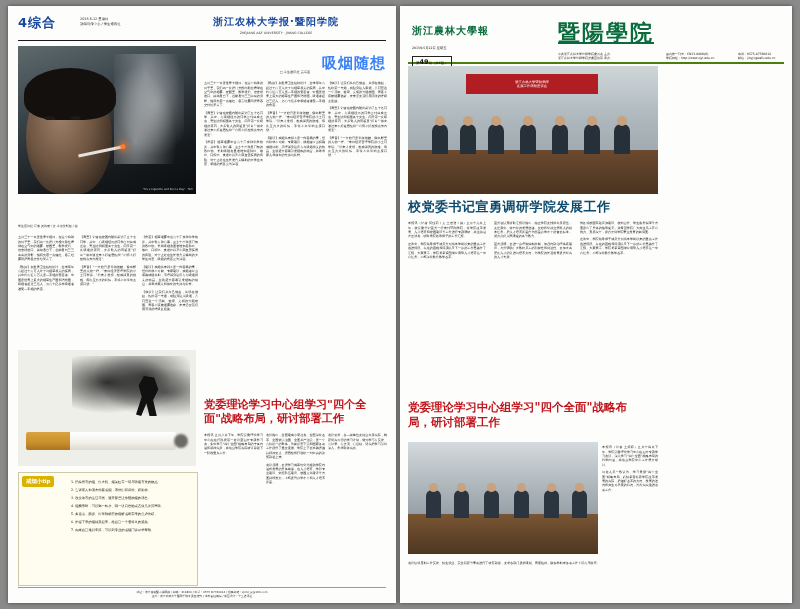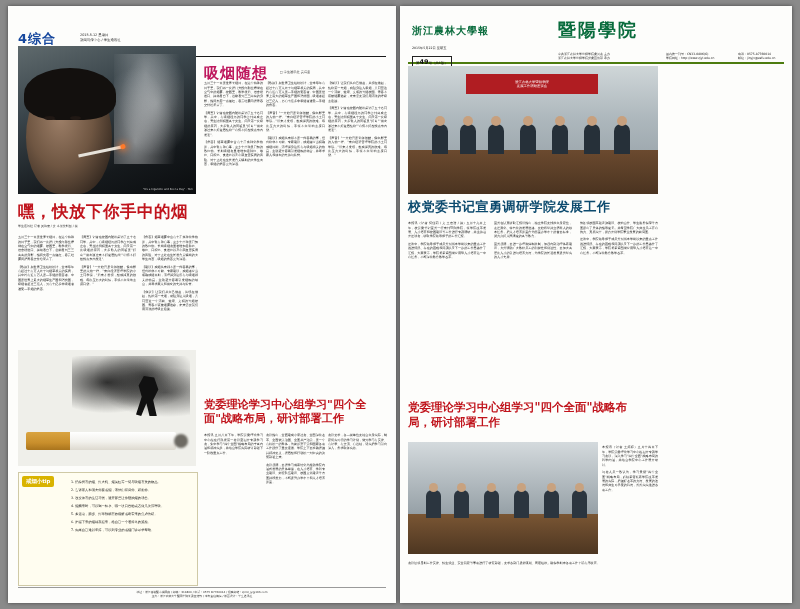--- a/index.html
+++ b/index.html
@@ -8,21 +8,21 @@
   .sheet{position:absolute;top:6px;height:597px;background:#fdfdfb;box-shadow:0 0 4px rgba(0,0,0,.5);}
   #left-page{left:8px;width:388px;}
   #right-page{left:400px;width:392px;}
 
   
   .cn{font-family:"DejaVu Sans","Liberation Sans",sans-serif;}
   .tiny{font-size:3.1px;line-height:4.4px;color:#1c1c1c;text-align:justify;}
   .tiny2{font-size:3.3px;line-height:4.6px;color:#1c1c1c;text-align:justify;}
 
   
-  #l-masthead{position:absolute;left:10px;top:8px;width:368px;height:26px;border-bottom:1.6px solid #1a1a1a;margin-top:16px;}
+  #l-masthead{position:absolute;left:10px;top:8px;width:368px;height:26px;border-bottom:1.6px solid #1a1a1a;}
   #l-pageno{position:absolute;left:0;top:0;font-size:13px;font-weight:bold;color:#17489e;letter-spacing:1px;}
   #l-pageno .num{color:#17489e;}
   #l-dateline{position:absolute;left:62px;top:3px;font-size:3.4px;line-height:5px;color:#222;}
   #l-paper-title{position:absolute;left:148px;top:1px;width:220px;text-align:center;}
   #l-paper-title .big{font-size:10px;font-weight:bold;color:#17489e;letter-spacing:1px;}
   #l-paper-title .sub{font-size:3.2px;color:#333;margin-top:2px;}
 
   
   #l-photo{position:absolute;left:10px;top:40px;width:178px;height:148px;overflow:hidden;background:#1b1b1b;}
   #l-photo .sky{position:absolute;inset:0;background:linear-gradient(160deg,#5f6a6d 0%,#39444a 35%,#15191c 75%,#0b0d0f 100%);}
@@ -60,38 +60,38 @@
   #l-cig-photo .filter{position:absolute;left:8px;bottom:16px;width:44px;height:18px;background:linear-gradient(180deg,#d9a441 0%,#c98f2c 60%,#a9741d 100%);border-radius:2px 0 0 2px;}
   #l-cig-photo .ash{position:absolute;left:156px;bottom:18px;width:14px;height:14px;border-radius:50%;background:#6d6a63;filter:blur(1px);}
 
   
   #l-tip{position:absolute;left:10px;top:466px;width:178px;height:112px;border:.7px solid #cfc9a6;background:#fffdf0;}
   #l-tip .tiplabel{position:absolute;left:3px;top:3px;background:#d9b300;color:#fff;font-size:5.4px;font-weight:bold;padding:2px 4px;border-radius:2px;}
   #l-tip .tipbody{position:absolute;left:52px;top:4px;right:4px;}
 
   
   .rcol{position:absolute;width:59px;}
-  #lr-title{position:absolute;left:196px;top:58px;width:182px;text-align:left;font-size:15px;font-weight:bold;color:#be185d;letter-spacing:1px;}
+  #lr-title{position:absolute;left:196px;top:48px;width:182px;text-align:right;font-size:15px;font-weight:bold;color:#3b82f6;letter-spacing:1px;}
   #lr-byline{position:absolute;left:196px;top:64px;width:182px;text-align:center;font-size:3.2px;color:#333;}
   #lr-c1{left:196px;top:72px;height:310px;}
   #lr-c2{left:258px;top:72px;height:310px;}
   #lr-c3{left:320px;top:72px;height:310px;}
 
   
   #l-bottom-head{position:absolute;left:196px;top:392px;width:182px;font-size:11.2px;font-weight:bold;color:#c0141c;line-height:14px;}
   #l-bot-c1{left:196px;top:424px;width:59px;height:150px;}
   #l-bot-c2{left:258px;top:424px;width:59px;height:150px;}
   #l-bot-c3{left:320px;top:424px;width:59px;height:150px;}
 
   #l-footer{position:absolute;left:10px;bottom:5px;width:368px;border-top:.7px solid #9a9a9a;padding-top:2px;font-size:2.8px;color:#333;text-align:center;line-height:4px;}
 
   
   #r-masthead{position:absolute;left:8px;top:12px;width:376px;height:44px;border-bottom:2px solid #4d7c0f;}
   #r-small-title{position:absolute;left:4px;top:6px;font-size:10px;font-weight:bold;color:#0a6c3d;letter-spacing:1px;}
-  #r-big-title{position:absolute;left:150px;top:0px;font-size:18px;font-weight:bold;color:#0a6c3d;letter-spacing:2px;font-family:"DejaVu Serif","Liberation Serif",serif;}
+  #r-big-title{position:absolute;left:150px;top:0px;font-size:22px;font-weight:bold;color:#0a6c3d;letter-spacing:2px;font-family:"DejaVu Serif","Liberation Serif",serif;text-decoration:underline;}
   #r-dateline{position:absolute;left:4px;top:28px;font-size:3.2px;color:#222;line-height:4.6px;}
   #r-issue{position:absolute;left:4px;top:38px;border:.7px solid #222;padding:1px 3px;font-size:6.5px;font-weight:bold;color:#111;}
   #r-issue .sm{font-size:3.4px;font-weight:normal;}
   #r-imprint{position:absolute;left:150px;top:34px;font-size:3px;color:#222;line-height:4.4px;}
   #r-imprint2{position:absolute;left:258px;top:34px;font-size:3px;color:#222;line-height:4.4px;}
 
   
   #r-photo1{position:absolute;left:8px;top:60px;width:250px;height:128px;background:#2d3a46;overflow:hidden;}
   #r-photo1 .wall{position:absolute;inset:0;background:linear-gradient(180deg,#cfd6d8 0%,#aeb8bd 40%,#8d989f 100%);}
   #r-photo1 .banner{position:absolute;left:58px;top:8px;width:132px;height:20px;background:#b01d22;color:#fff;font-size:3.4px;display:flex;align-items:center;justify-content:center;text-align:center;}
@@ -119,34 +119,37 @@
 <div id="page">
 
   <div id="left-page" class="sheet">
 
     <div id="l-masthead">
       <div id="l-pageno">
         <span class="num">4</span><span>综合</span>
       </div>
       <div id="l-dateline" style="white-space:pre-line">2015.5.12 星期日
 新闻与传中心 / 学生通讯社</div>
+      <div id="l-paper-title">
+        <div class="big">浙江农林大学报·暨阳学院</div>
+        <div class="sub">ZHEJIANG A&amp;F UNIVERSITY · JIYANG COLLEGE</div>
+      </div>
     </div>
 
     <div id="l-photo">
       <div class="sky"></div>
       <div class="smoke"></div>
       <div class="face"></div>
       <div class="hair"></div>
       <div class="eye e1"></div>
       <div class="eye e2"></div>
       <div class="cig"></div>
       <div class="cap">"It's a Cigarette and Beer a Day" · Tom</div>
     </div>
 
-    <div id="l-headline" class="cn">嘿，快放下你手中的烟</div>
     <div id="l-byline">学生通讯社 记者 吴诗雯 / 文 本报资料图 / 摄</div>
 
     <div class="lcol tiny" id="l-c1">
       <p>五月三十一日是世界无烟日，在这个特殊的日子里，我们再一次把目光投向那些缭绕在空气中的烟雾。校园里，教学楼后、宿舍楼道口、操场看台下，总能看到三三两两的身影，指间夹着一点猩红，吞云吐雾间把青春交付给尼古丁。</p>
       <p>【数据】据世界卫生组织统计，全球每年有超过七百万人死于与烟草相关的疾病，其中约有近百万人是二手烟的受害者。中国是世界上最大的烟草生产国和消费国，吸烟者超过三亿人，另有七亿多非吸烟者遭受二手烟的危害。</p>
     </div>
     <div class="lcol tiny" id="l-c2">
       <p>【调查】记者在校园内随机采访了五十名同学。其中，有吸烟经历的同学占到两成左右，男生比例明显高于女生。问及第一次吸烟的原因，大多数人的回答是"好奇""朋友递过来不好意思拒绝""心情不好想找点东西发泄"。</p>
       <p>【声音】"一开始只是觉得很酷，像电影里的人物一样。"来自经济管理学院的小王同学说，"后来才发现，想戒掉真的很难。每次压力大的时候，手就不自觉地去摸口袋。"</p>
     </div>

